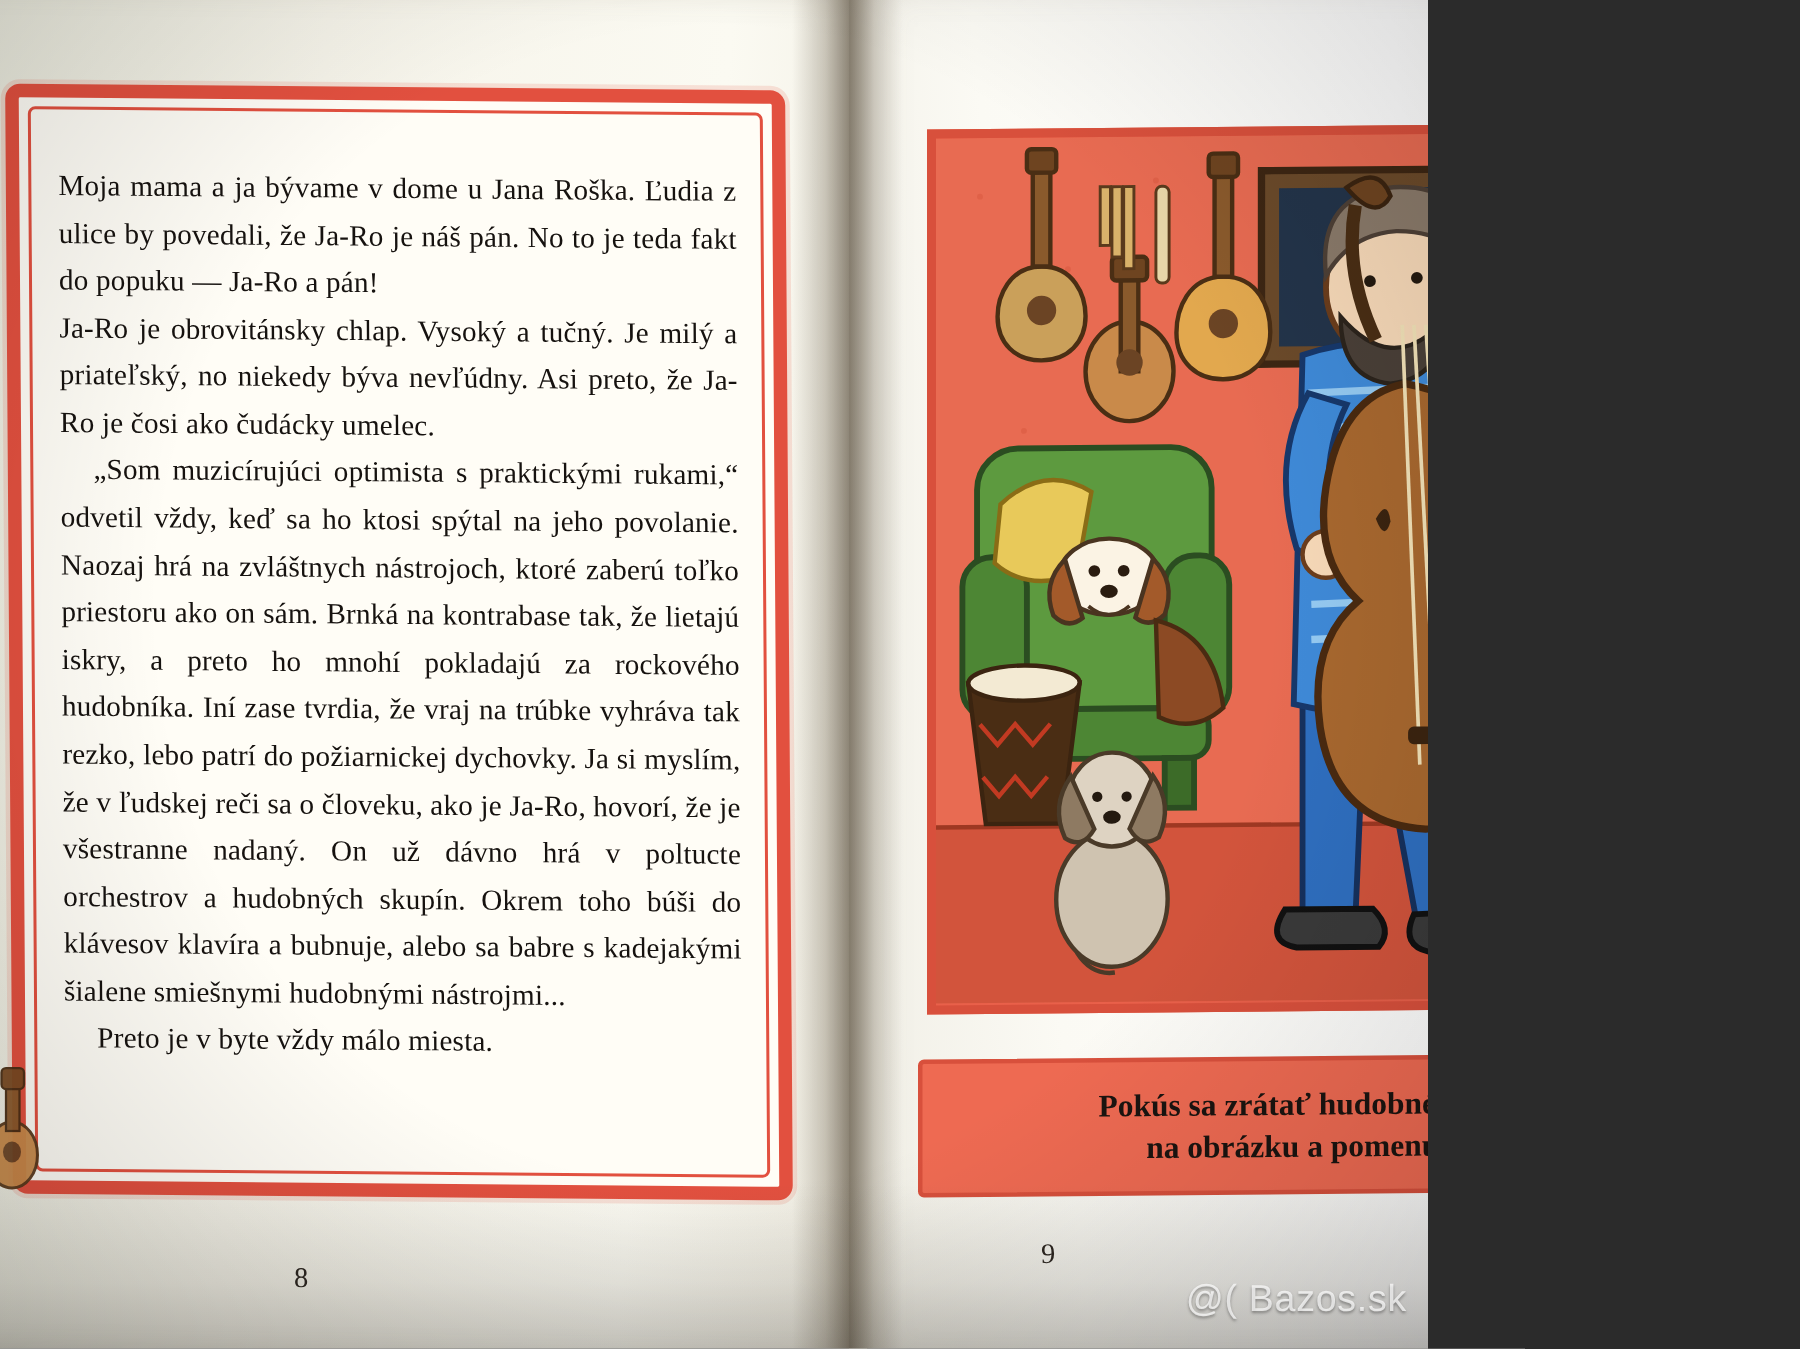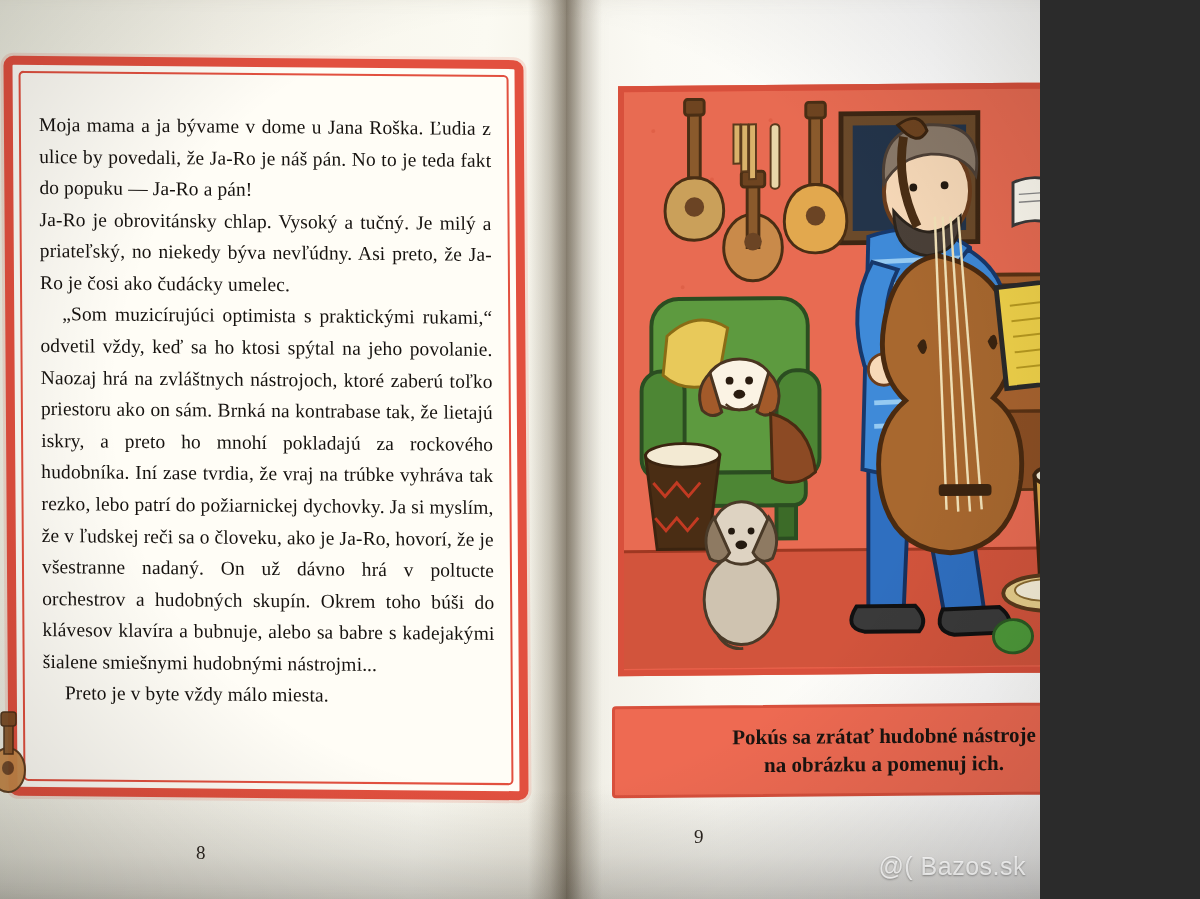--- a/index.html
+++ b/index.html
@@ -2,21 +2,21 @@
 <html><head>
 <meta charset="utf-8">
 <style>
   html, body {
     margin: 0;
     padding: 0;
     background: #2b2b2b;
   }
   #page {
     position: relative;
-    width: 1040px;
+    width: 952px;
     height: 899px;
     overflow: hidden;
     background: #dcdcda;
     font-family: "Liberation Serif", serif;
   }
 
   
   .photo-bg {
     position: absolute;
     inset: 0;

